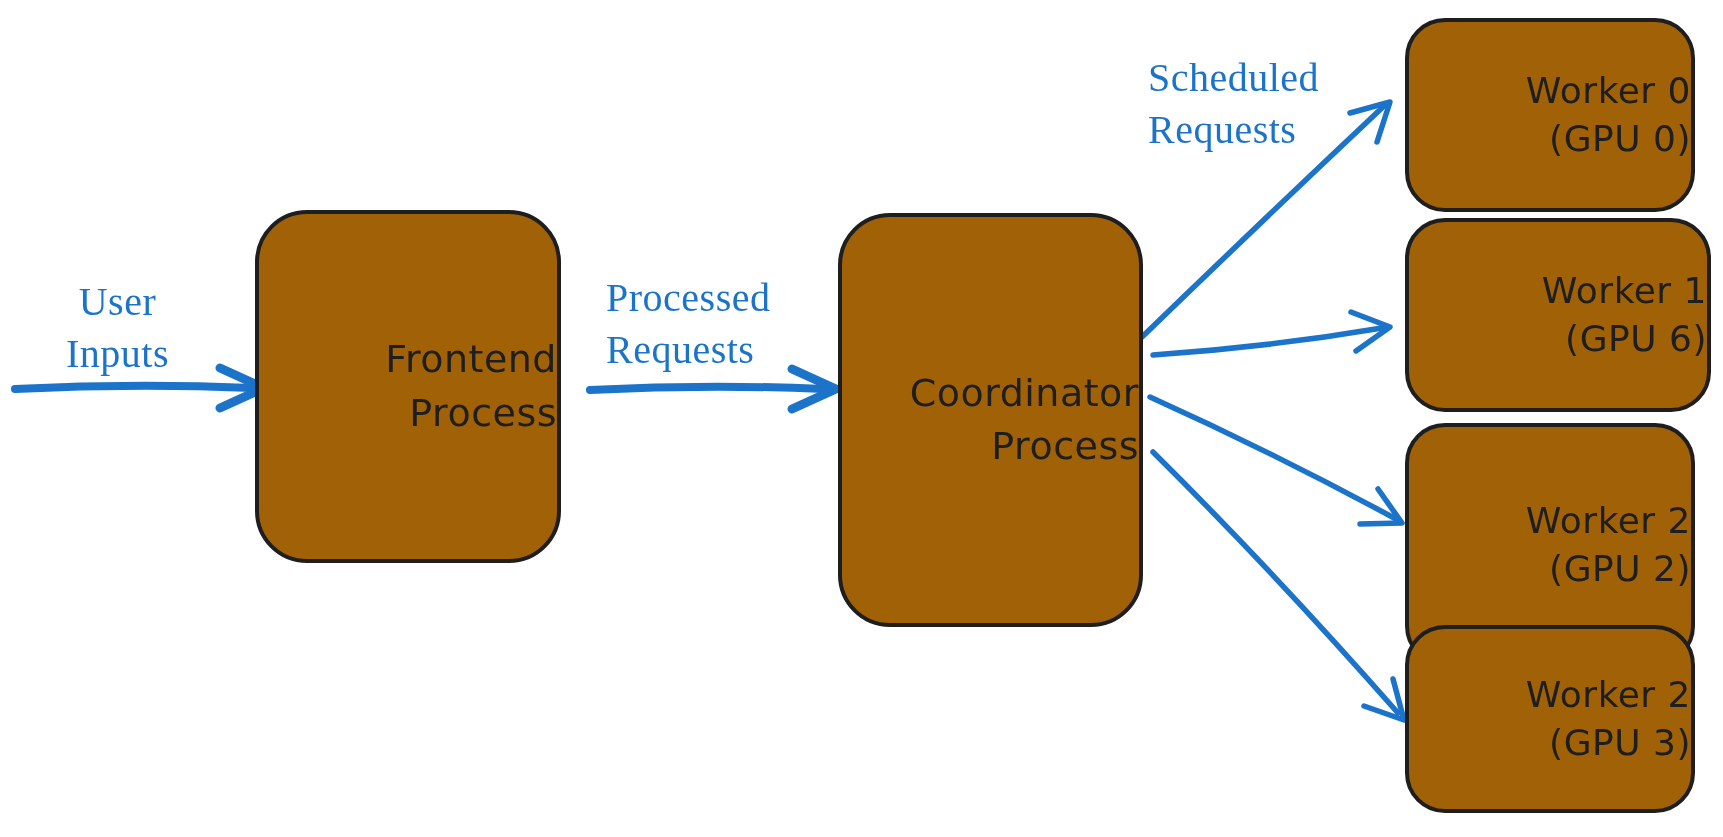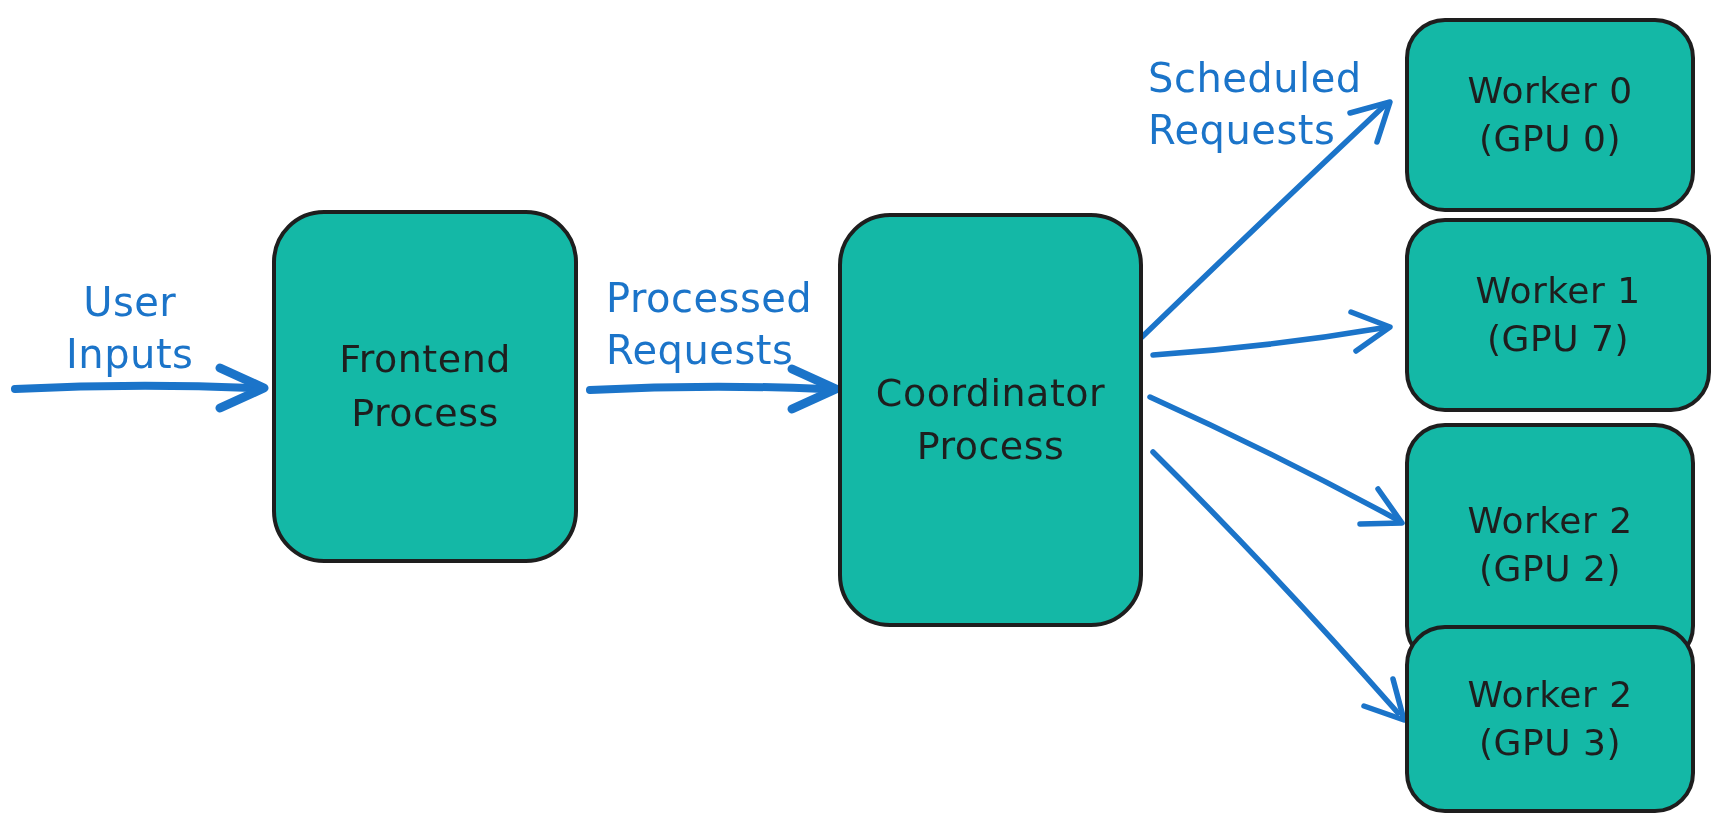--- a/index.html
+++ b/index.html
@@ -25,24 +25,24 @@
   }
   .arrow-layer path {
     fill: none;
     stroke-linecap: round;
     stroke-linejoin: round;
   }
   .node {
     position: absolute;
     box-sizing: border-box;
     border: 4px solid #1e1e1e;
-    background: #14b8a6;
+    background: #a16207;
     display: flex;
     flex-direction: column;
-    align-items: center;
+    align-items: flex-end;
     justify-content: center;
     text-align: center;
     color: #1e1e1e;
   }
   .node.process {
     border-radius: 52px;
     font-size: 38px;
     line-height: 1.4;
     letter-spacing: 0.5px;
   }
@@ -54,21 +54,21 @@
   }
   .node span { display: block; }
   .edge-label {
     position: absolute;
     color: #1b74c9;
     font-size: 40px;
     line-height: 1.3;
     letter-spacing: 0.5px;
     white-space: nowrap;
   }
-  .edge-label span { display: block; }
+  .edge-label span { display: block; font-family: Liberation Serif, serif; }
 </style>
 </head>
 <body>
 
 <div class="canvas">
 
   <svg class="arrow-layer" viewBox="0 0 1723 837" xmlns="http://www.w3.org/2000/svg">
 
     <g stroke="#1b74c9">
       <path d="M15 389 Q135 383 252 388" stroke-width="8"></path>
@@ -109,38 +109,38 @@
   <div class="edge-label" style="left:606px; top:272px;">
     <span>Processed</span>
     <span>Requests</span>
   </div>
 
   <div class="edge-label" style="left:1148px; top:52px;">
     <span>Scheduled</span>
     <span>Requests</span>
   </div>
 
-  <div class="node process" style="left:272px; top:210px; width:306px; height:353px;">
+  <div class="node process" style="left:255px; top:210px; width:306px; height:353px;">
     <span>Frontend</span>
     <span>Process</span>
   </div>
 
   <div class="node process" style="left:838px; top:213px; width:305px; height:414px;">
     <span>Coordinator</span>
     <span>Process</span>
   </div>
 
   <div class="node worker" style="left:1405px; top:18px; width:290px; height:194px;">
     <span>Worker 0</span>
     <span>(GPU 0)</span>
   </div>
 
   <div class="node worker" style="left:1405px; top:218px; width:306px; height:194px;">
     <span>Worker 1</span>
-    <span>(GPU 7)</span>
+    <span>(GPU 6)</span>
   </div>
 
   <div class="node worker" style="left:1405px; top:423px; width:290px; height:243px;">
     <span>Worker 2</span>
     <span>(GPU 2)</span>
   </div>
 
   <div class="node worker" style="left:1405px; top:625px; width:290px; height:188px;">
     <span>Worker 2</span>
     <span>(GPU 3)</span>

